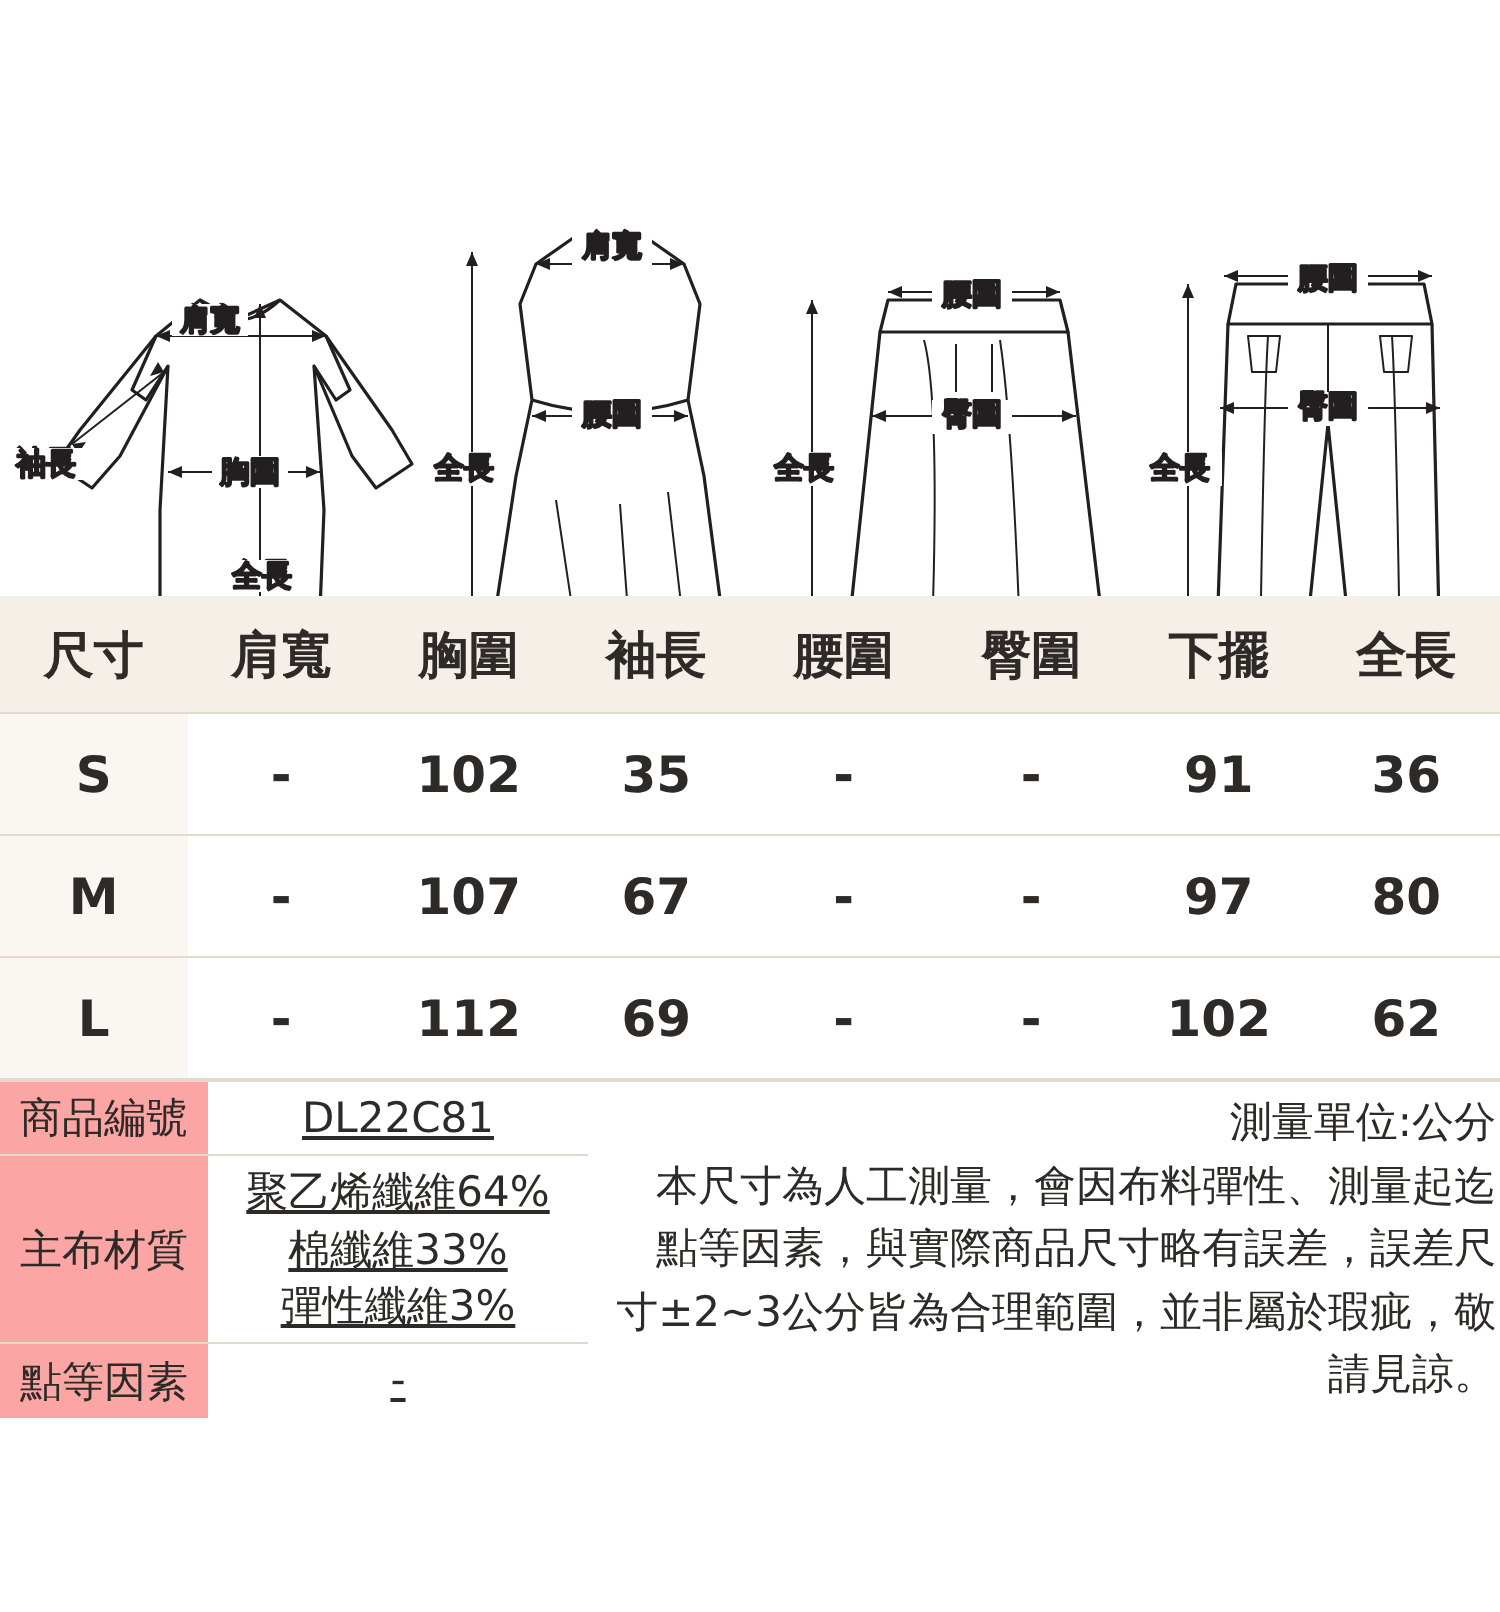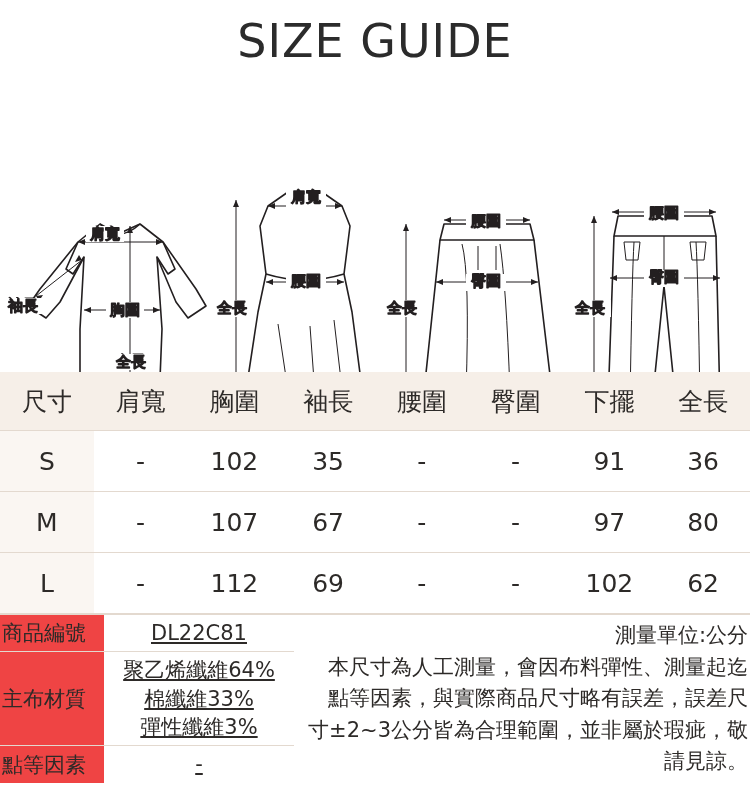--- a/index.html
+++ b/index.html
@@ -44,21 +44,21 @@
   }
   
   table.size {
     border-collapse: collapse;
     width: 750px;
     table-layout: fixed;
   }
   table.size th, table.size td {
     text-align: center;
     font-size: 25px;
-    font-weight: 400;
+    font-weight: 700;
     color: #2d2a28;
     border-bottom: 1px solid #e3d9cf;
   }
   table.size thead th {
     background: #f6efe8;
     height: 56px;
     border-bottom: 1px solid #e3d9cf;
     font-size: 25px;
   }
   table.size tbody td {
@@ -79,21 +79,22 @@
   }
   table.info td {
     border-top: 1px solid #e3d9cf;
     vertical-align: middle;
     font-size: 21px;
     color: #2d2a28;
     padding: 4px 2px;
   }
   td.info-label {
     width: 100px;
-    background: #ef4444;
+    text-align: center;
+    background: #fca5a5;
     white-space: nowrap;
     font-size: 20px;
   }
   td.info-value {
     width: 186px;
     text-align: center;
     line-height: 1.35;
     font-size: 21px;
     text-decoration: underline;
   }
@@ -107,21 +108,20 @@
     padding-top: 6px;
   }
   .note-line { display: block; }
   .lbl { font-size: 15px; fill: #231f20; font-family: "DejaVu Sans", "Liberation Sans", sans-serif; }
 </style>
 </head>
 <body>
 
 <div id="page">
 
-  <div class="title">SIZE GUIDE</div>
 
   <div class="illus">
     <svg width="750" height="298" viewBox="0 0 750 298" xmlns="http://www.w3.org/2000/svg">
       <g fill="none" stroke="#231f20" stroke-width="1.6" stroke-linejoin="round">
 
         <g>
           <path d="M78,168 L100,150 L118,160 L140,150 L163,168 L175,195 L168,200 L157,183 L162,255
                    L160,305 L118,310 L80,305 L80,255 L84,183 L73,200 L66,195 Z"></path>
 
           <path d="M78,168 L40,215 L28,232 L46,244 L60,228 L84,183"></path>

